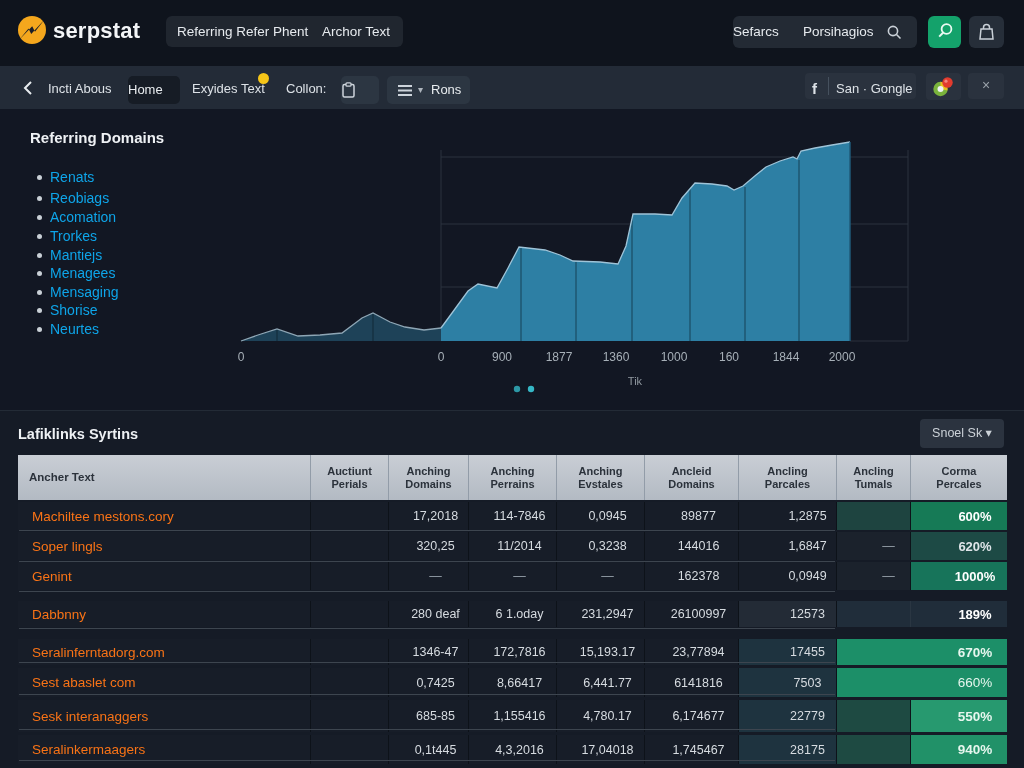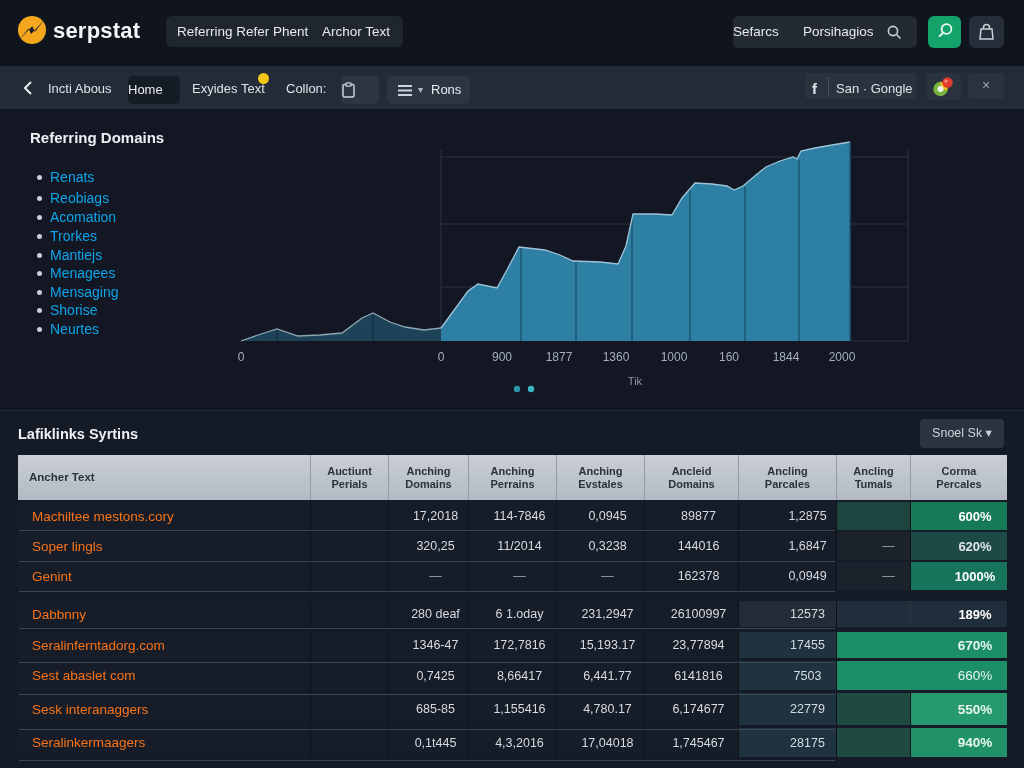--- a/index.html
+++ b/index.html
@@ -226,21 +226,21 @@
       <div class="c">Dabbnny</div>
         <div class="c"></div>
         <div class="c">280 deaf</div>
         <div class="c">6 1.oday</div>
         <div class="c">231,2947</div>
         <div class="c">26100997</div>
         <div class="c" style="background:#232b36;">12573</div>
         <div class="c" style="background:#202d3a;"></div>
         <div class="c" style="background:#202d3a;color:#fff;font-weight:bold;font-size:13px;padding-left:32px;border-left:1px solid #2a3642;">189%</div>
     </div>
-    <div class="trow drow" style="height:26px;margin-top:5px;">
+    <div class="trow drow" style="height:26px;margin-top:12px;">
       <div class="c">Seralinferntadorg.com</div>
         <div class="c"></div>
         <div class="c">1346-47</div>
         <div class="c">172,7816</div>
         <div class="c">15,193.17</div>
         <div class="c">23,77894</div>
         <div class="c" style="background:#1e333f;">17455</div>
         <div class="c" style="background:#1c8f68;"></div>
         <div class="c" style="background:#1c8f68;color:#e6f6ee;font-weight:bold;font-size:13.5px;padding-left:32px;border-left:1px solid #1c8f68;">670%</div>
     </div>

